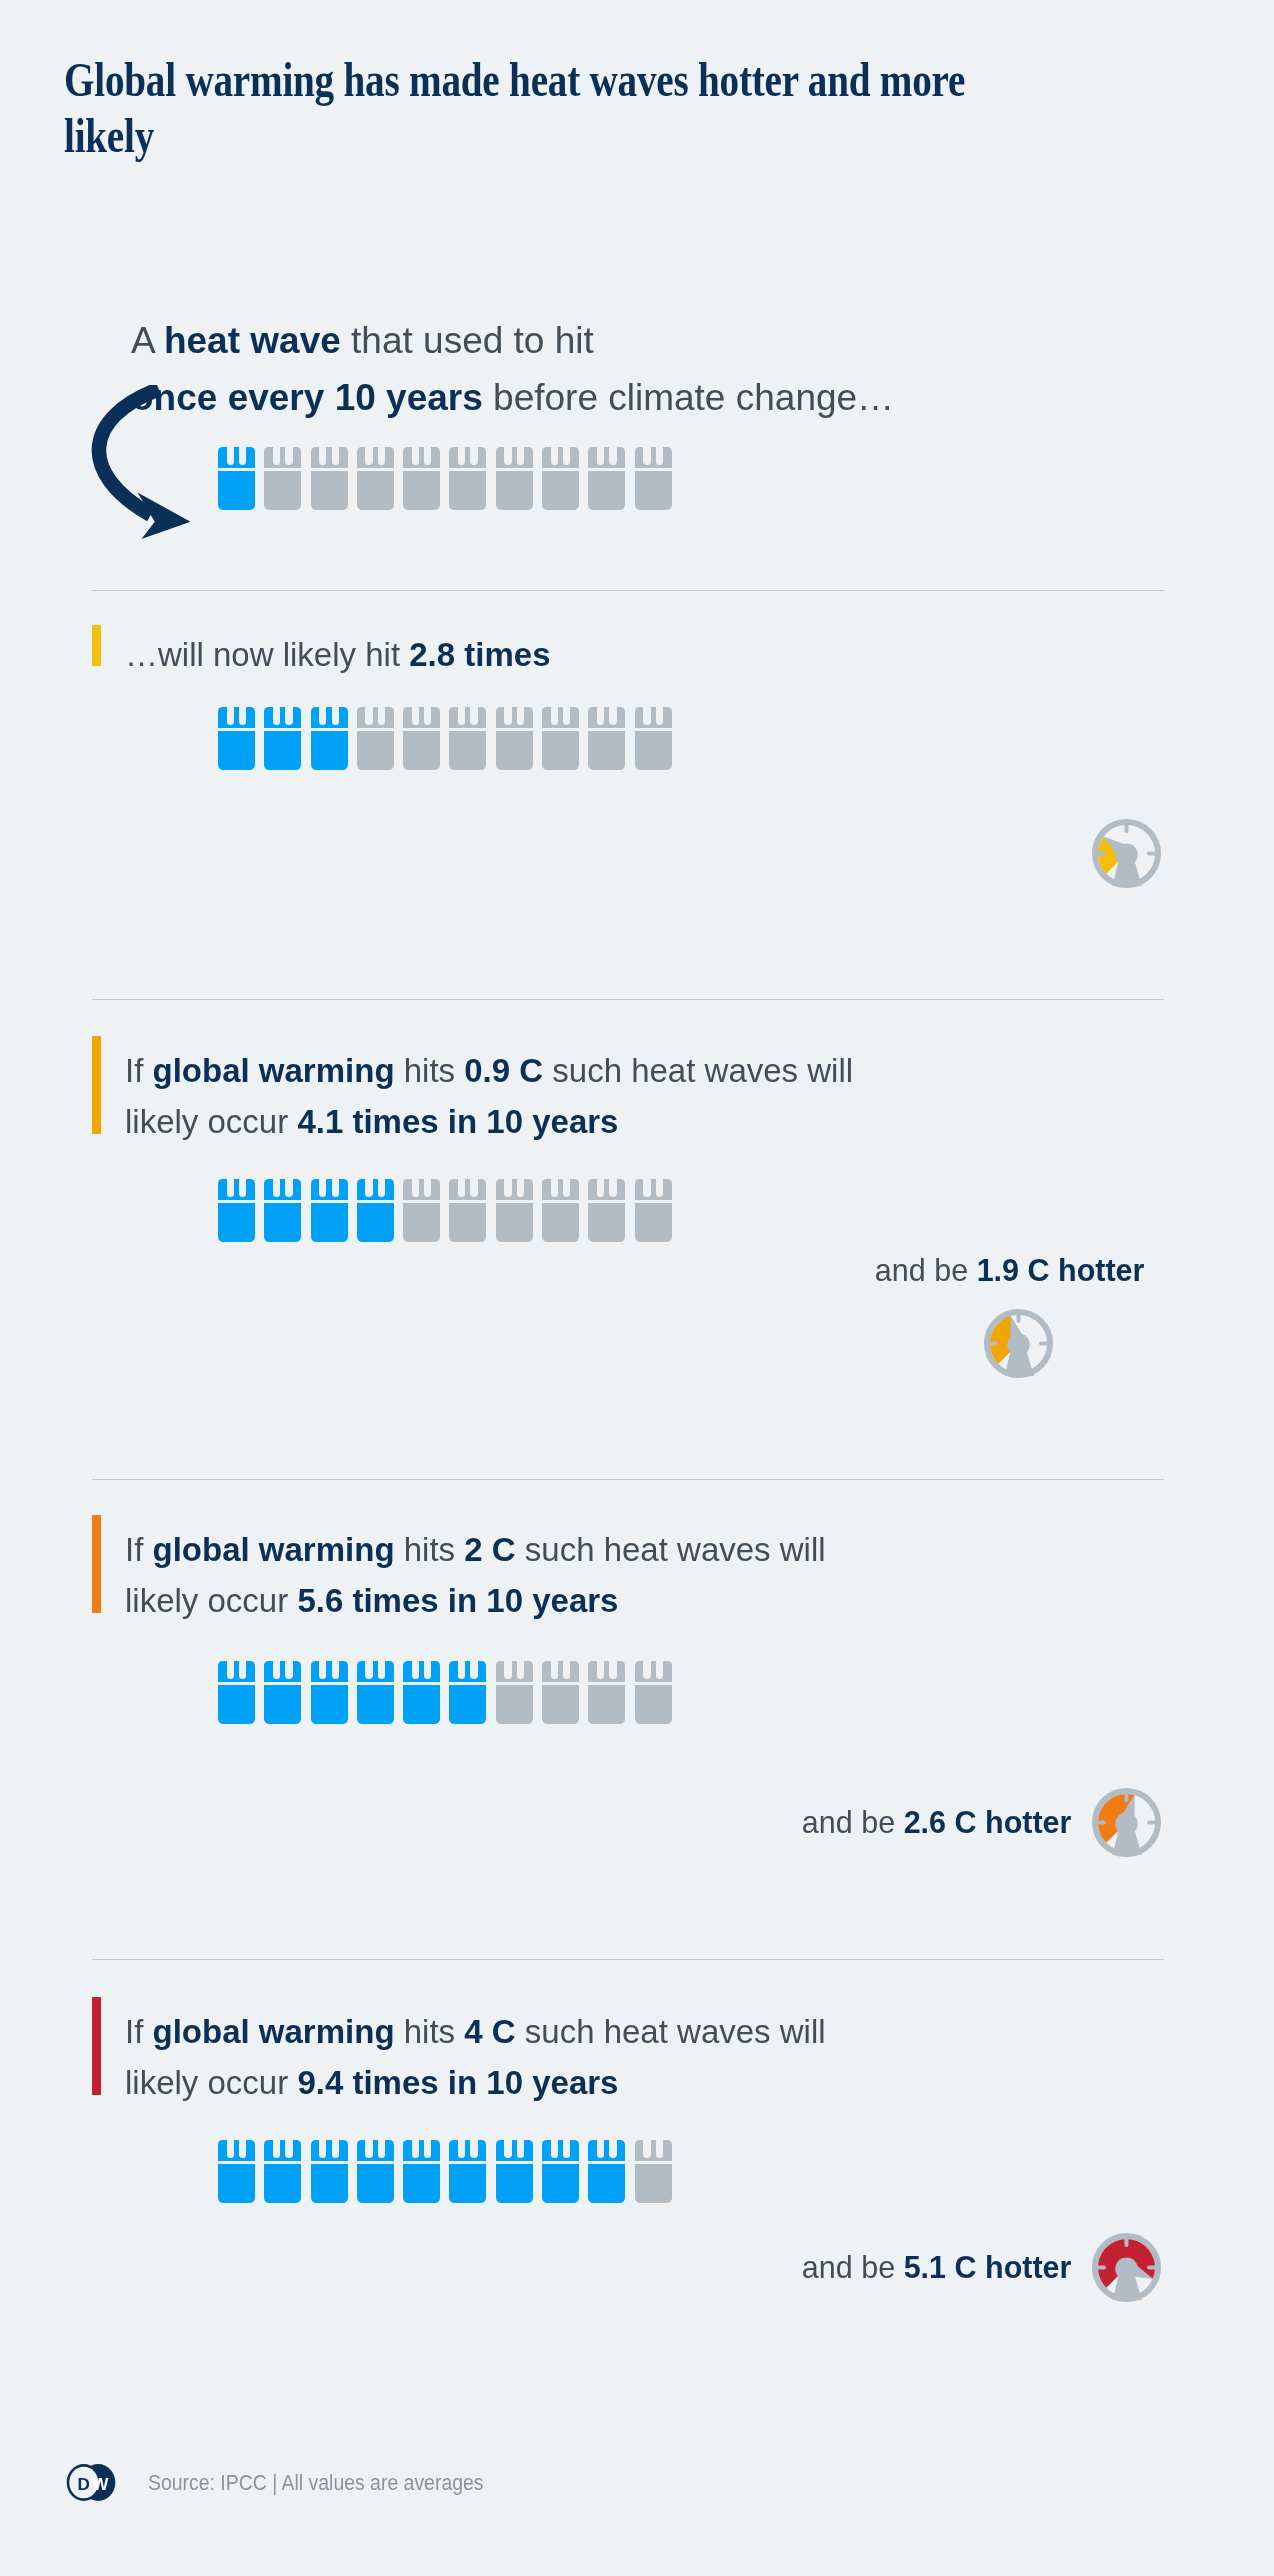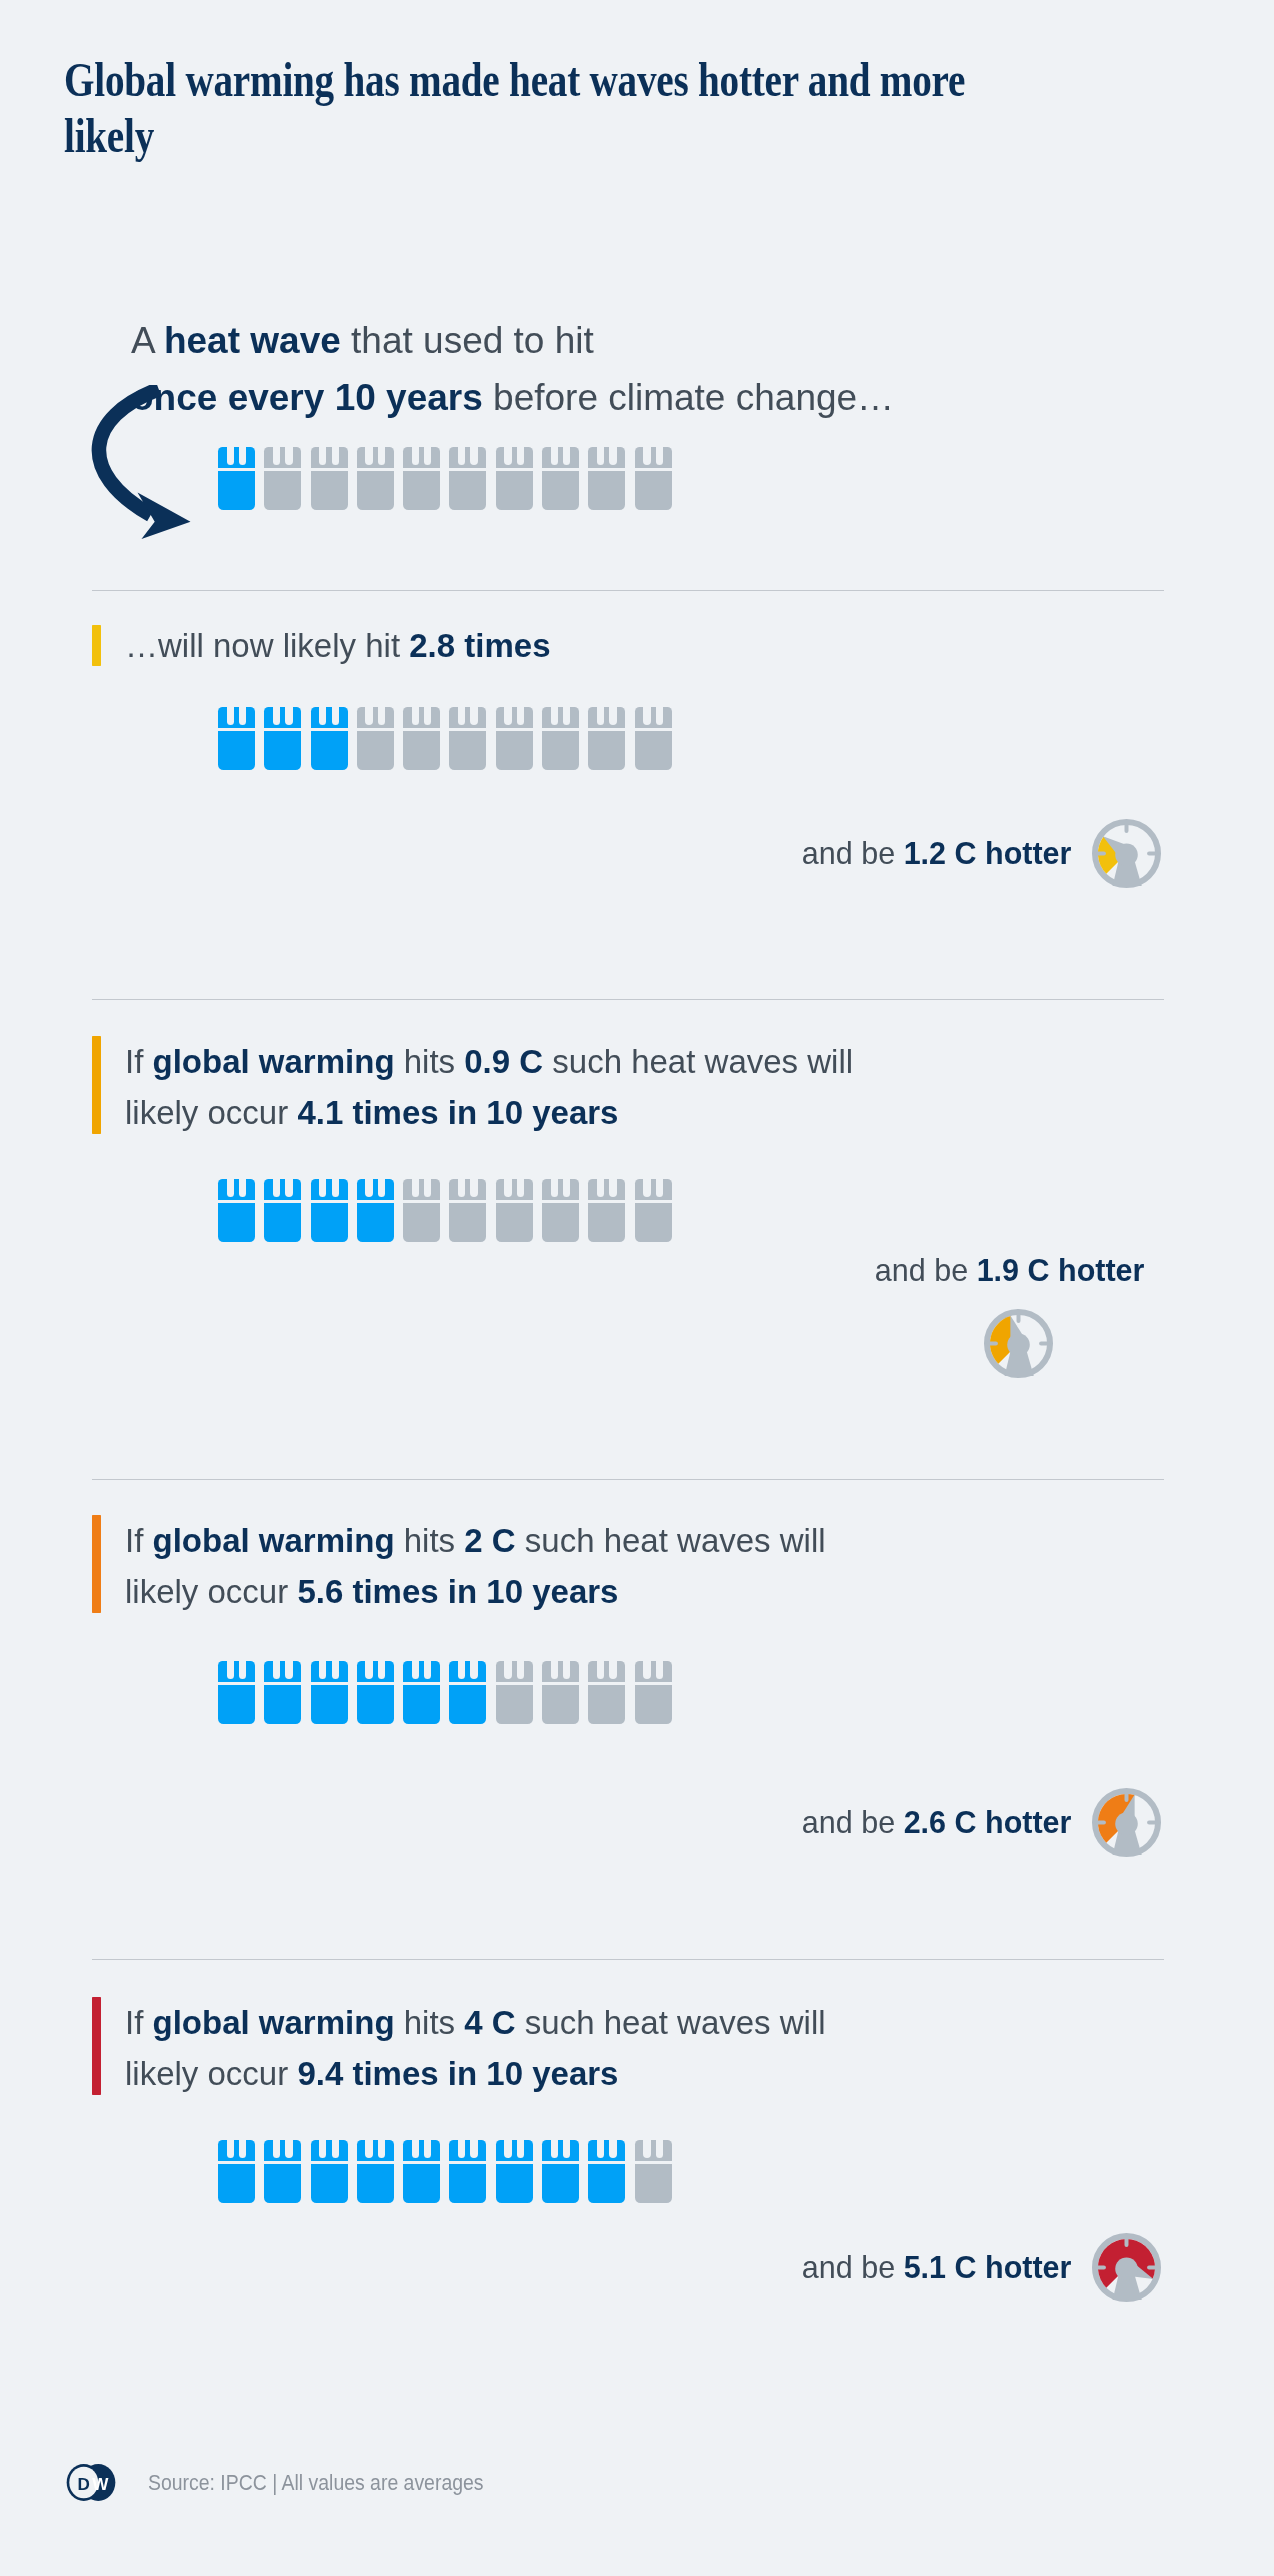--- a/index.html
+++ b/index.html
@@ -85,21 +85,21 @@
   .accent-bar {
     position: absolute;
     left: 0;
     top: 0;
     width: 8.6px;
     border-radius: 0.7px;
   }
   .sec-text {
     position: absolute;
     left: 33px;
-    top: 0;
+    top: 9px;
   }
   .sec-line {
     font-size: 33px;
     line-height: 56px;
     height: 56px;
   }
 
   
   .cal-row {
     position: absolute;
@@ -339,23 +339,20 @@
       </div>
       <div class="cal off">
         <div class="ring l"></div>
         <div class="ring r"></div>
         <div class="head"></div>
         <div class="body"></div>
       </div>
     </div>
 
   <div class="hotter" id="hotter-0" style="top:817px;">
-    <div class="hotter-text">
-      <span class="cond" style="transform-origin:right center;"><span class="lt">and be </span><span class="bd">1.2 C hotter</span></span>
-    </div>
     <div class="gauge" id="gauge-0"><svg viewBox="0 0 110 110" width="73" height="73">
           <circle cx="55" cy="55" r="47.5" fill="none" stroke="#b2bcc5" stroke-width="9"></circle>
           <path d="M 55 55 L 24.59 85.41 A 43 43 0 0 1 20.21 29.73 Z" fill="#f2c00c"></path>
           <line x1="21.00" y1="55.00" x2="10.00" y2="55.00" stroke="#b2bcc5" stroke-width="6" stroke-linecap="round"></line>
           <line x1="55.00" y1="21.00" x2="55.00" y2="10.00" stroke="#b2bcc5" stroke-width="6" stroke-linecap="round"></line>
           <line x1="89.00" y1="55.00" x2="100.00" y2="55.00" stroke="#b2bcc5" stroke-width="6" stroke-linecap="round"></line>
           <path d="M 62.49 44.69 L 19.40 29.14 L 47.51 65.31 Z" fill="#b2bcc5"></path>
           <path d="M 44 62 L 66 62 L 78 104 L 34 104 Z" fill="#b2bcc5"></path>
           <circle cx="55" cy="57" r="17" fill="#b2bcc5"></circle>
         </svg></div>

